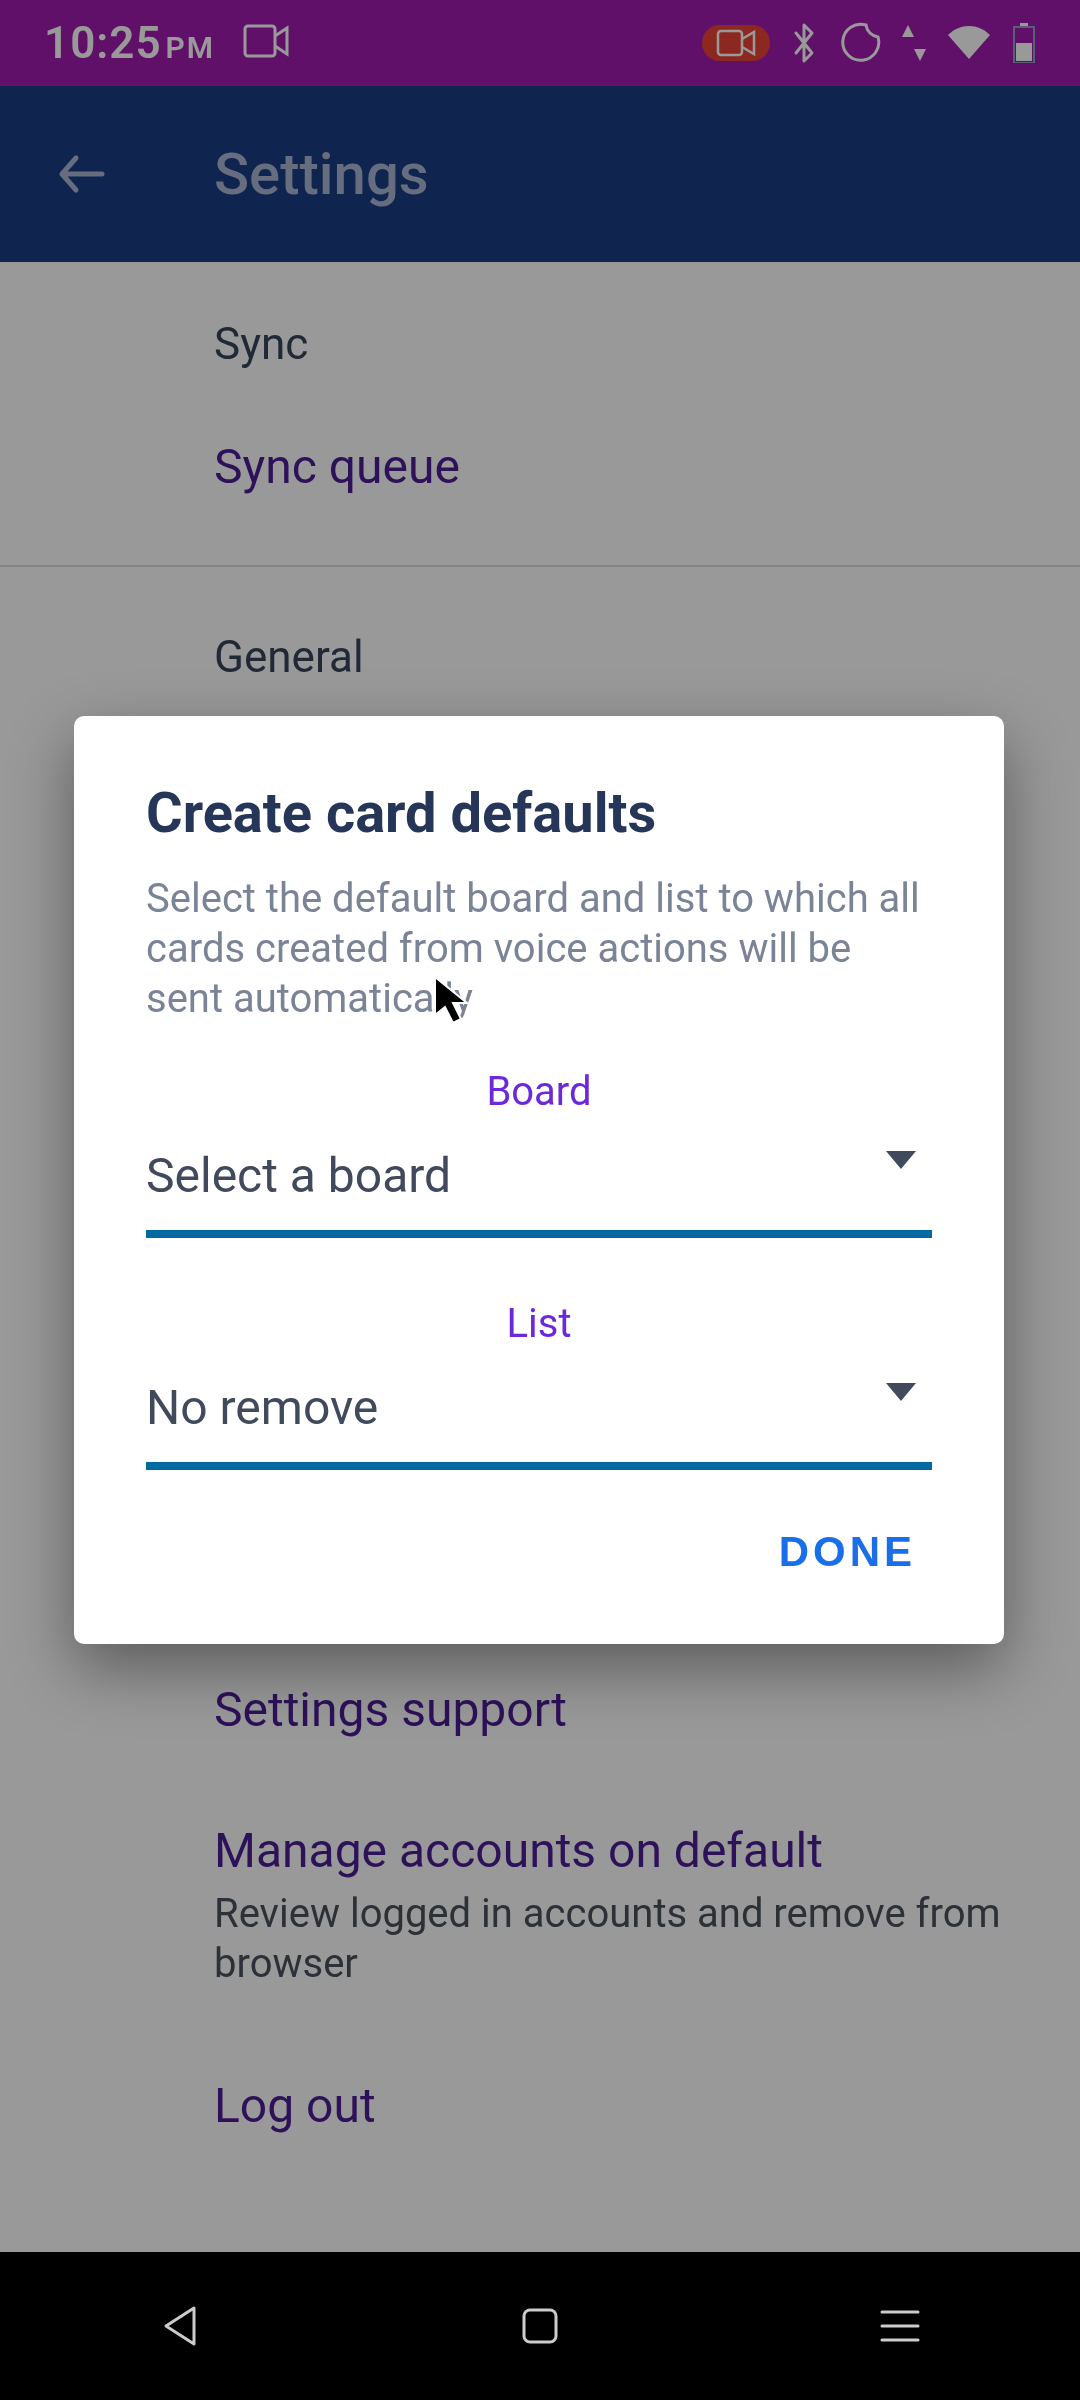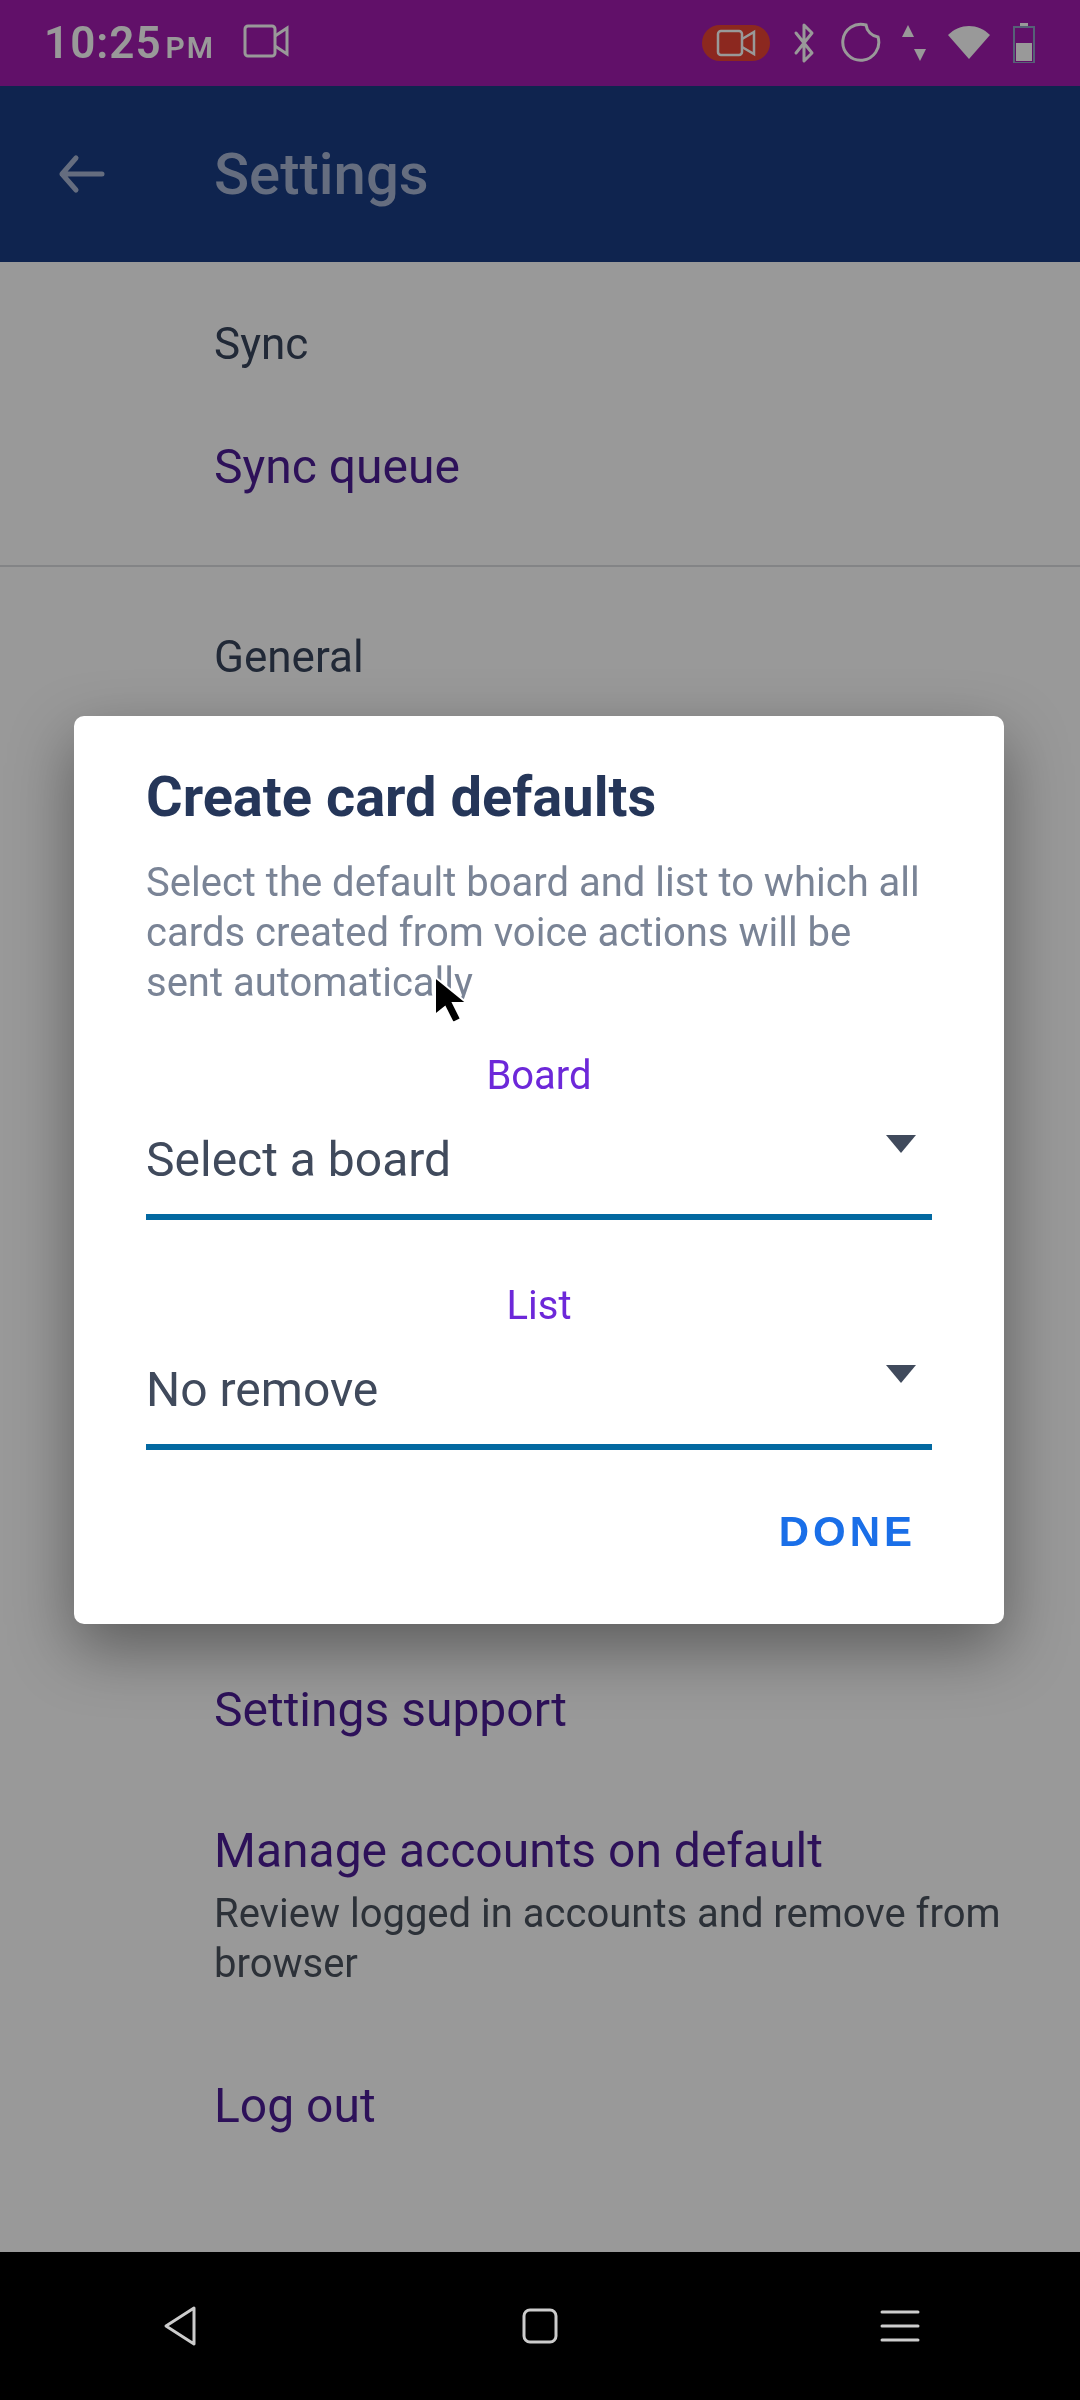--- a/index.html
+++ b/index.html
@@ -101,21 +101,21 @@
   
   .dialog {
     position: absolute;
     z-index: 20;
     left: 74px;
     top: 716px;
     width: 930px;
     background: #fff;
     border-radius: 10px;
     box-shadow: 0 24px 64px rgba(0,0,0,0.4);
-    padding: 48px 72px 50px 72px;
+    padding: 64px 72px 50px 72px;
   }
   .dialog-title {
     font-size: 56px;
     font-weight: 700;
     color: #253659;
     margin-bottom: 28px;
   }
   .dialog-desc {
     font-size: 40px;
     line-height: 1.25;
@@ -123,21 +123,21 @@
     margin-bottom: 44px;
   }
   .field-label {
     font-size: 40px;
     color: #6d28d9;
     margin-bottom: 26px;
     text-align: center;
   }
   .select {
     position: relative;
-    border-bottom: 6px solid #0369a1;
+    border-bottom: 8px solid #0369a1;
     padding: 6px 0 26px 0;
     margin-bottom: 62px;
   }
   .select-value {
     font-size: 48px;
     color: #404a5c;
   }
   .select-caret {
     position: absolute;
     right: 16px;

